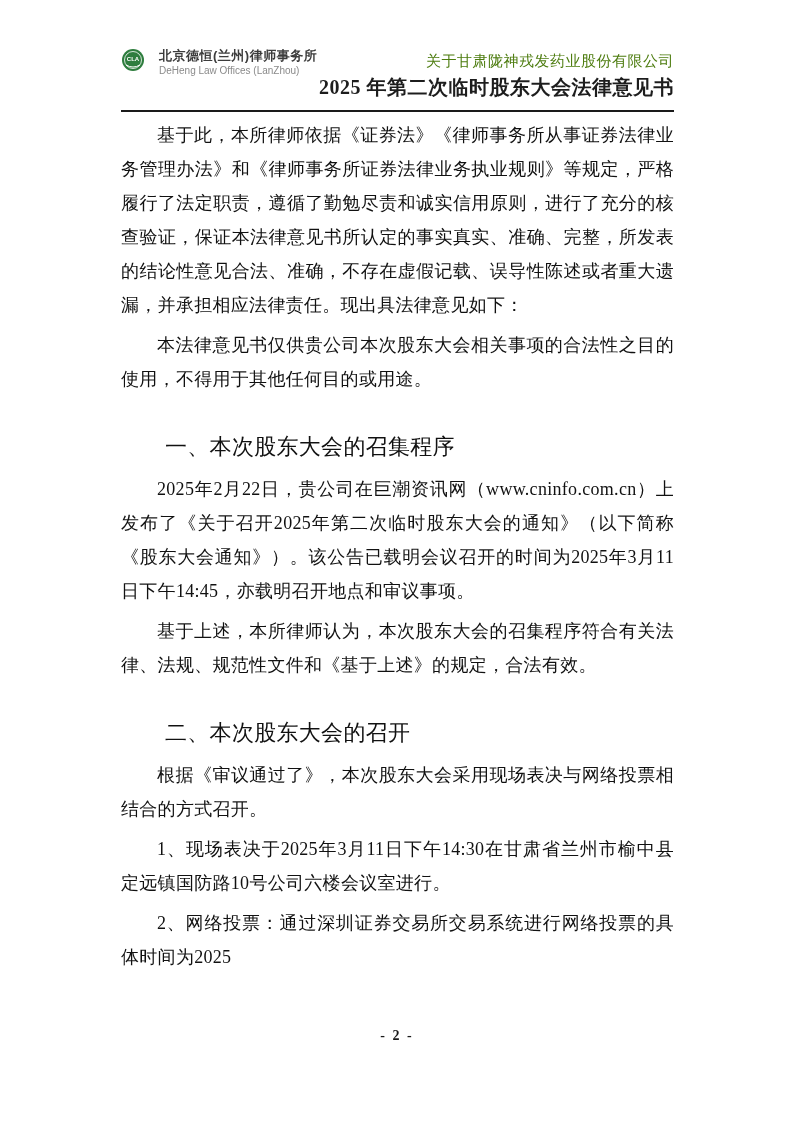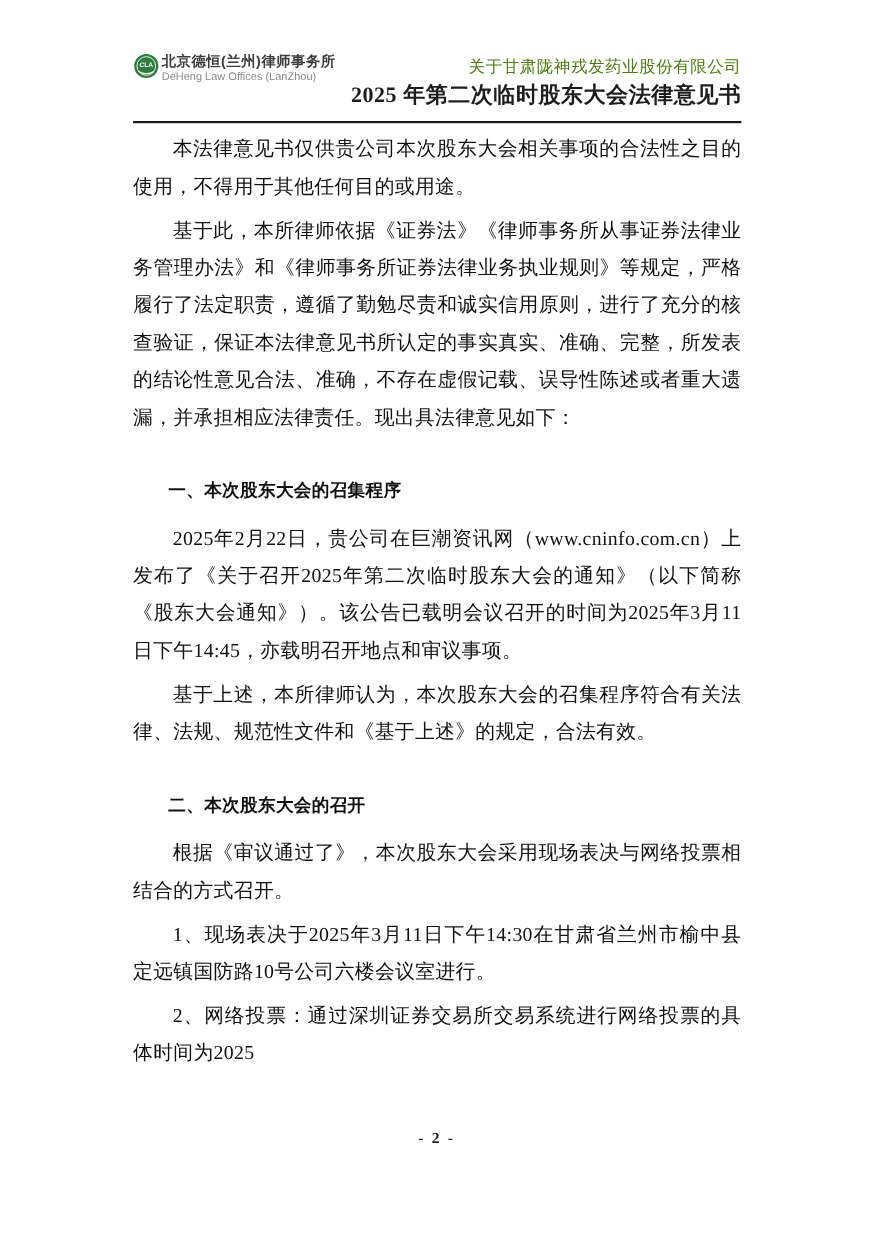--- a/index.html
+++ b/index.html
@@ -19,21 +19,21 @@
     position: absolute;
     top: 48px;
     left: 121px;
     width: 553px;
     display: flex;
     justify-content: space-between;
     align-items: flex-start;
     padding-bottom: 10px;
     border-bottom: 2px solid #1a1a1a;
   }
-  .logo-block { display: flex; align-items: flex-start; gap: 2px; }
+  .logo-block { display: flex; align-items: flex-start; gap: 14px; }
   .logo-icon { width: 24px; height: 24px; flex: 0 0 auto; }
   .firm-names { display: flex; flex-direction: column; }
   .firm-cn {
     font-family: "Liberation Sans", "DejaVu Sans", sans-serif;
     font-size: 13px; font-weight: bold; color: #3c3c3c; line-height: 16px;
     letter-spacing: 0.5px;
   }
   .firm-en {
     font-family: "Liberation Sans", "DejaVu Sans", sans-serif;
     font-size: 10px; color: #8a8a8a; line-height: 13px;
@@ -55,23 +55,23 @@
   }
   .para {
     font-size: 18px;
     line-height: 34px;
     text-indent: 2em;
     text-align: justify;
     margin: 6px 0;
     letter-spacing: 0.3px;
   }
   .section-heading {
-    font-size: 16px;
+    font-size: 22px;
     line-height: 34px;
-    font-weight: bold;
+    font-weight: normal;
     text-indent: 2em;
     margin: 34px 0 8px 0;
     letter-spacing: 0.3px;
   }
   
   .footer {
     position: absolute;
     top: 1028px;
     left: 0;
     width: 100%;
@@ -100,22 +100,22 @@
         <span class="firm-en">DeHeng Law Offices (LanZhou)</span>
       </div>
     </div>
     <div class="header-titles">
       <div class="title-line1">关于甘肃陇神戎发药业股份有限公司</div>
       <div class="title-line2">2025 年第二次临时股东大会法律意见书</div>
     </div>
   </div>
 
   <div class="content">
+    <p class="para">基于此，本所律师依据《证券法》《律师事务所从事证券法律业务管理办法》和《律师事务所证券法律业务执业规则》等规定，严格履行了法定职责，遵循了勤勉尽责和诚实信用原则，进行了充分的核查验证，保证本法律意见书所认定的事实真实、准确、完整，所发表的结论性意见合法、准确，不存在虚假记载、误导性陈述或者重大遗漏，并承担相应法律责任。现出具法律意见如下：</p>
     <p class="para">本法律意见书仅供贵公司本次股东大会相关事项的合法性之目的使用，不得用于其他任何目的或用途。</p>
-    <p class="para">基于此，本所律师依据《证券法》《律师事务所从事证券法律业务管理办法》和《律师事务所证券法律业务执业规则》等规定，严格履行了法定职责，遵循了勤勉尽责和诚实信用原则，进行了充分的核查验证，保证本法律意见书所认定的事实真实、准确、完整，所发表的结论性意见合法、准确，不存在虚假记载、误导性陈述或者重大遗漏，并承担相应法律责任。现出具法律意见如下：</p>
     <h3 class="section-heading">一、本次股东大会的召集程序</h3>
     <p class="para">2025年2月22日，贵公司在巨潮资讯网（www.cninfo.com.cn）上发布了《关于召开2025年第二次临时股东大会的通知》（以下简称《股东大会通知》）。该公告已载明会议召开的时间为2025年3月11日下午14:45，亦载明召开地点和审议事项。</p>
     <p class="para">基于上述，本所律师认为，本次股东大会的召集程序符合有关法律、法规、规范性文件和《基于上述》的规定，合法有效。</p>
     <h3 class="section-heading">二、本次股东大会的召开</h3>
     <p class="para">根据《审议通过了》，本次股东大会采用现场表决与网络投票相结合的方式召开。</p>
     <p class="para">1、现场表决于2025年3月11日下午14:30在甘肃省兰州市榆中县定远镇国防路10号公司六楼会议室进行。</p>
     <p class="para">2、网络投票：通过深圳证券交易所交易系统进行网络投票的具体时间为2025</p>
   </div>
 
   <div class="footer">- 2 -</div>

